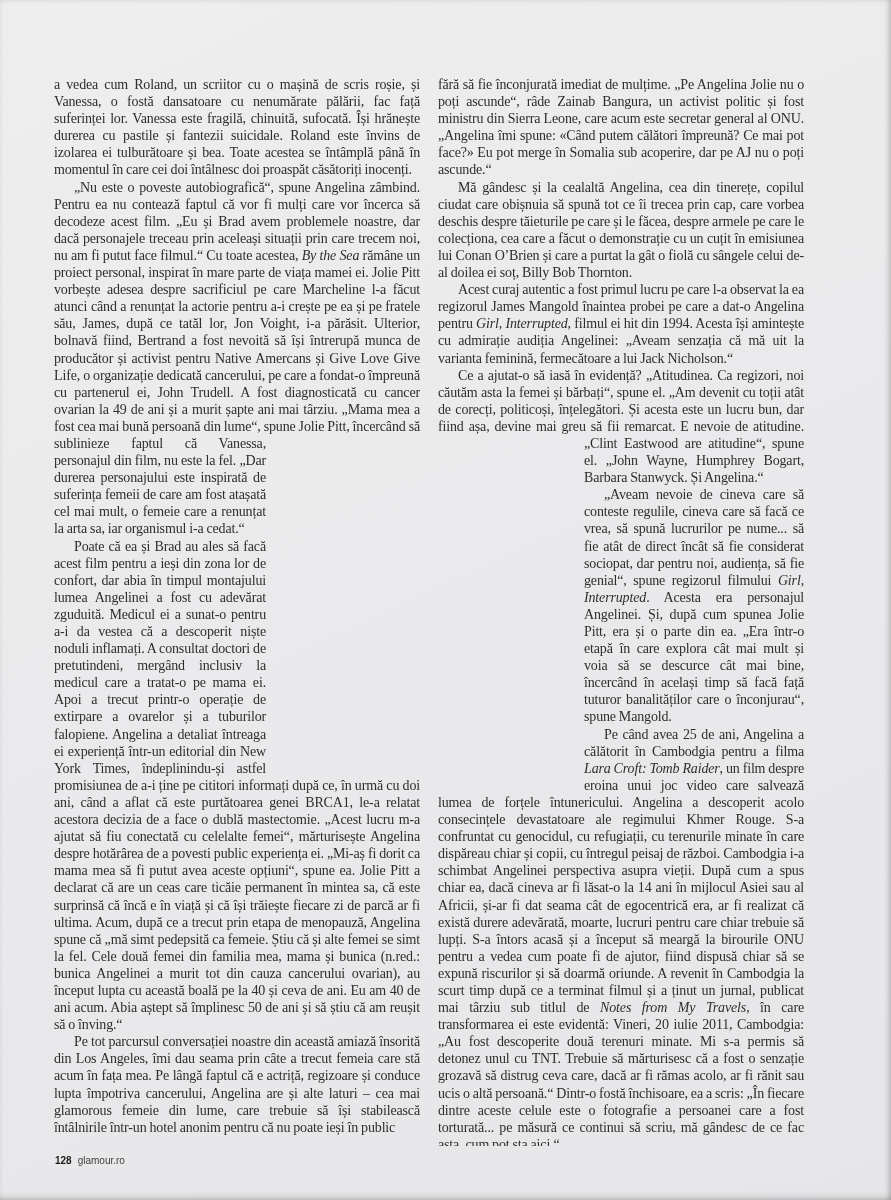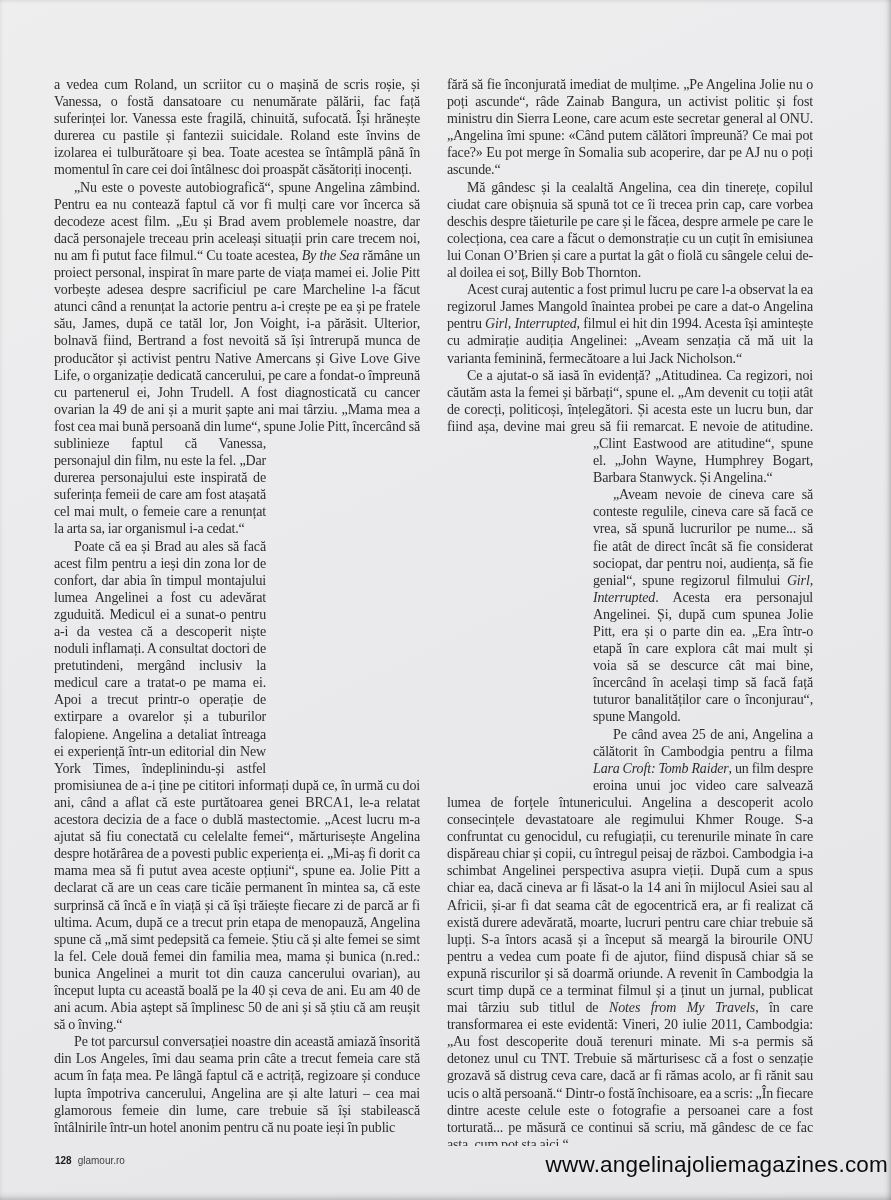--- a/index.html
+++ b/index.html
@@ -16,21 +16,21 @@
     overflow:hidden;
   }
   .col {
     position:absolute; top:76px;
     text-align:justify;
     font-size:14px; line-height:17.1px;
     letter-spacing:-0.15px; word-spacing:-0.4px;
     height:1070px; overflow:hidden;
   }
   .col1 { left:54px;  width:366px; }
-  .col2 { left:447px; width:366px; }
+  .col2 { left:438px; width:366px; }
   .col p { margin:0; }
   .pi { text-indent:20px; }
   .it { font-style:italic; }
   .cut { display:block; }
   .cut-r { float:right; width:154px; height:336px; }
   .cut-l { float:left;  width:146px; height:349px; }
   .pullquote {
     position:absolute; left:281px; top:466px; width:310px;
     font-size:29.5px; line-height:35.6px;
     text-align:center; white-space:pre-line;
@@ -68,15 +68,14 @@
     <p class="pi"><span>Ce a ajutat-o să iasă în evidență? „Atitudinea. Ca regizori, noi căutăm asta la femei și bărbați“, spune el. „Am devenit cu toții atât de corecți, politicoși, înțelegători. Și acesta este un lucru bun, dar fiind așa, devine mai greu să fii remarcat. E nevoie de atitudine. </span><span class="cut cut-l"></span><span>„Clint Eastwood are atitudine“, spune el. „John Wayne, Humphrey Bogart, Barbara Stanwyck. Și Angelina.“</span></p>
     <p class="pi"><span>„Aveam nevoie de cineva care să conteste regulile, cineva care să facă ce vrea, să spună lucrurilor pe nume... să fie atât de direct încât să fie considerat sociopat, dar pentru noi, audiența, să fie genial“, spune regizorul filmului </span><span class="it">Girl, Interrupted</span><span>. Acesta era personajul Angelinei. Și, după cum spunea Jolie Pitt, era și o parte din ea. „Era într-o etapă în care explora cât mai mult și voia să se descurce cât mai bine, încercând în același timp să facă față tuturor banalităților care o înconjurau“, spune Mangold.</span></p>
     <p class="pi"><span>Pe când avea 25 de ani, Angelina a călătorit în Cambodgia pentru a filma </span><span class="it">Lara Croft: Tomb Raider</span><span>, un film despre eroina unui joc video care salvează lumea de forțele întunericului. Angelina a descoperit acolo consecințele devastatoare ale regimului Khmer Rouge. S-a confruntat cu genocidul, cu refugiații, cu terenurile minate în care dispăreau chiar și copii, cu întregul peisaj de război. Cambodgia i-a schimbat Angelinei perspectiva asupra vieții. După cum a spus chiar ea, dacă cineva ar fi lăsat-o la 14 ani în mijlocul Asiei sau al Africii, și-ar fi dat seama cât de egocentrică era, ar fi realizat că există durere adevărată, moarte, lucruri pentru care chiar trebuie să lupți. S-a întors acasă și a început să meargă la birourile ONU pentru a vedea cum poate fi de ajutor, fiind dispusă chiar să se expună riscurilor și să doarmă oriunde. A revenit în Cambodgia la scurt timp după ce a terminat filmul și a ținut un jurnal, publicat mai târziu sub titlul de </span><span class="it">Notes from My Travels</span><span>, în care transformarea ei este evidentă: Vineri, 20 iulie 2011, Cambodgia: „Au fost descoperite două terenuri minate. Mi s-a permis să detonez unul cu TNT. Trebuie să mărturisesc că a fost o senzație grozavă să distrug ceva care, dacă ar fi rămas acolo, ar fi rănit sau ucis o altă persoană.“ Dintr-o fostă închisoare, ea a scris: „În fiecare dintre aceste celule este o fotografie a persoanei care a fost torturată... pe măsură ce continui să scriu, mă gândesc de ce fac asta, cum pot sta aici.“</span></p>
   </div>
 
 
   <div class="footer-left">
     <span class="pn">128</span><span class="site">glamour.ro</span>
   </div>
 
-  <div class="watermark">www.angelinajoliemagazines.com</div>
 
 </div>
 
 </body></html>

